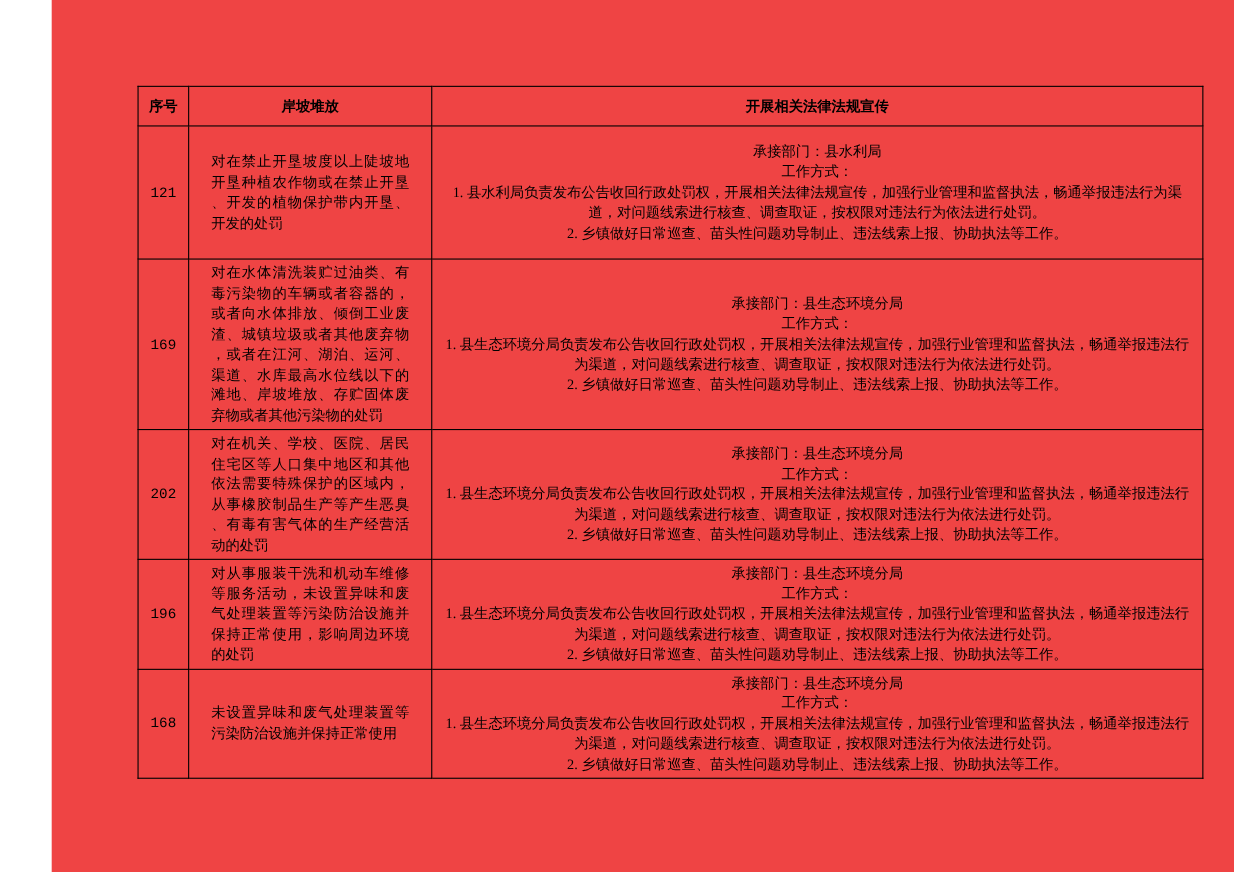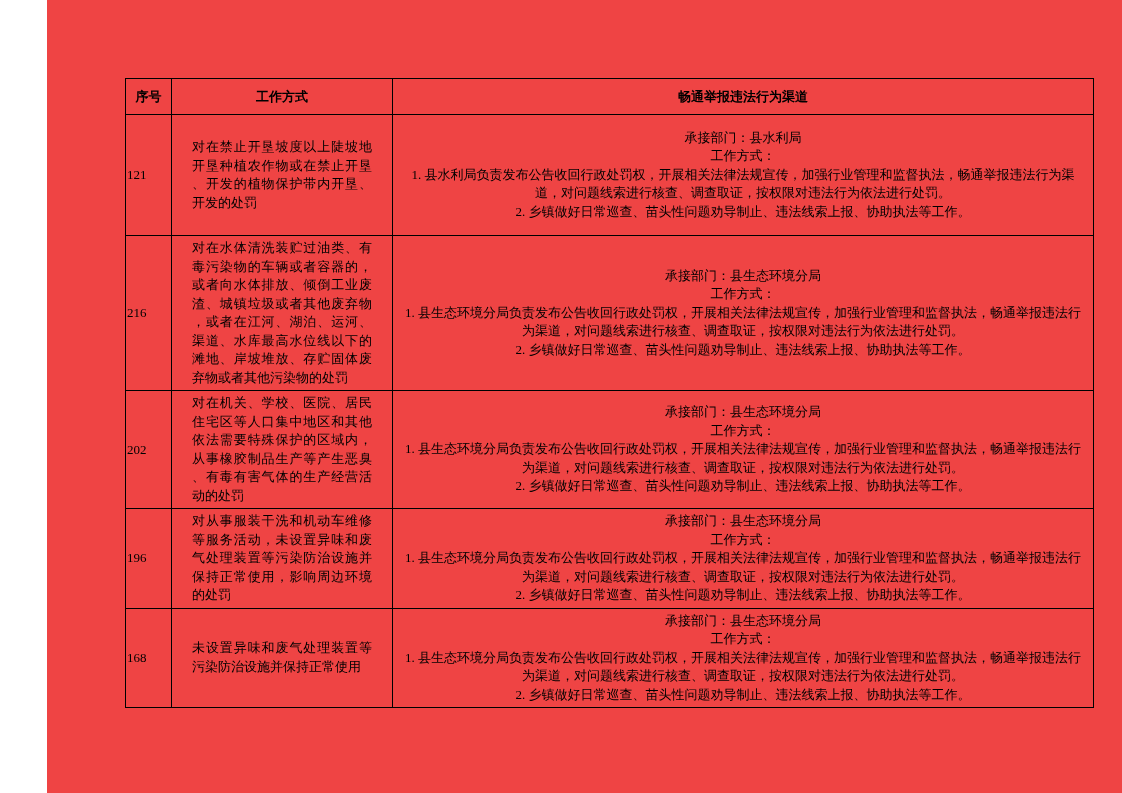--- a/index.html
+++ b/index.html
@@ -39,21 +39,23 @@
   col.c-num  { width: 46px; }
   col.c-name { width: 221px; }
   col.c-dept { width: 701px; }
   tr.h-head { height: 36px; }
   tr.h-r1 { height: 121px; }
   tr.h-r2 { height: 132px; }
   tr.h-r3 { height: 103px; }
   tr.h-r4 { height: 98px; }
   tr.h-r5 { height: 97px; }
   td.cell-num {
+    text-align: center;
     font-size: 13px;
+    font-family: Liberation Mono, monospace;
   }
   td.cell-name {
     font-size: 13px;
     line-height: 18.5px;
     padding: 3px 20px;
     text-align: justify;
     text-justify: inter-character;
     word-break: break-all;
     line-break: anywhere;
   }
@@ -81,37 +83,37 @@
 
   <table class="doc-table">
     <colgroup>
       <col class="c-num">
       <col class="c-name">
       <col class="c-dept">
     </colgroup>
     <tbody>
         <tr class="h-head">
       <th>序号</th>
-      <th>工作方式</th>
-      <th>畅通举报违法行为渠道</th>
+      <th>岸坡堆放</th>
+      <th>开展相关法律法规宣传</th>
     </tr>
 
     <tr class="h-r1">
       <td class="cell-num">121</td>
       <td class="cell-name">对在禁止开垦坡度以上陡坡地开垦种植农作物或在禁止开垦、开发的植物保护带内开垦、开发的处罚</td>
       <td class="cell-dept">
         <div>承接部门：县水利局</div>
         <div>工作方式：</div>
         <div>1. 县水利局负责发布公告收回行政处罚权，开展相关法律法规宣传，加强行业管理和监督执法，畅通举报违法行为渠道，对问题线索进行核查、调查取证，按权限对违法行为依法进行处罚。</div>
         <div>2. 乡镇做好日常巡查、苗头性问题劝导制止、违法线索上报、协助执法等工作。</div>
       </td>
     </tr>
 
     <tr class="h-r2">
-      <td class="cell-num">216</td>
+      <td class="cell-num">169</td>
       <td class="cell-name">对在水体清洗装贮过油类、有毒污染物的车辆或者容器的，或者向水体排放、倾倒工业废渣、城镇垃圾或者其他废弃物，或者在江河、湖泊、运河、渠道、水库最高水位线以下的滩地、岸坡堆放、存贮固体废弃物或者其他污染物的处罚</td>
       <td class="cell-dept">
         <div>承接部门：县生态环境分局</div>
         <div>工作方式：</div>
         <div>1. 县生态环境分局负责发布公告收回行政处罚权，开展相关法律法规宣传，加强行业管理和监督执法，畅通举报违法行为渠道，对问题线索进行核查、调查取证，按权限对违法行为依法进行处罚。</div>
         <div>2. 乡镇做好日常巡查、苗头性问题劝导制止、违法线索上报、协助执法等工作。</div>
       </td>
     </tr>
 
     <tr class="h-r3">

